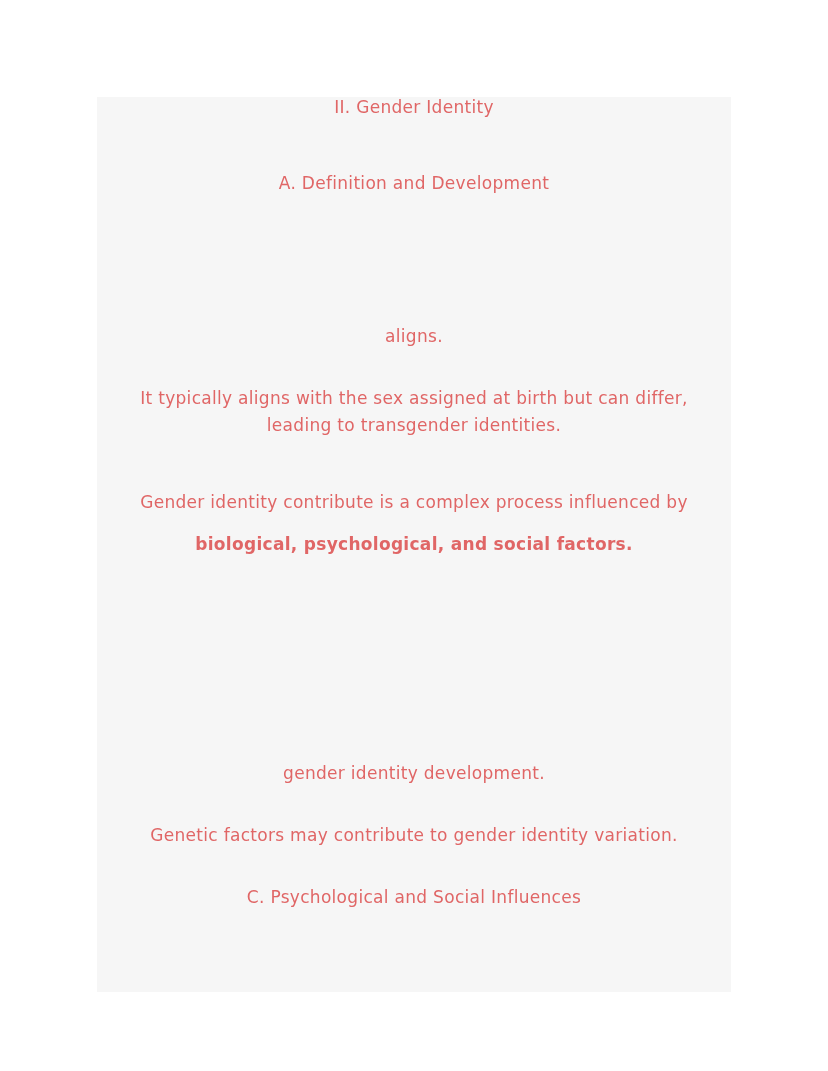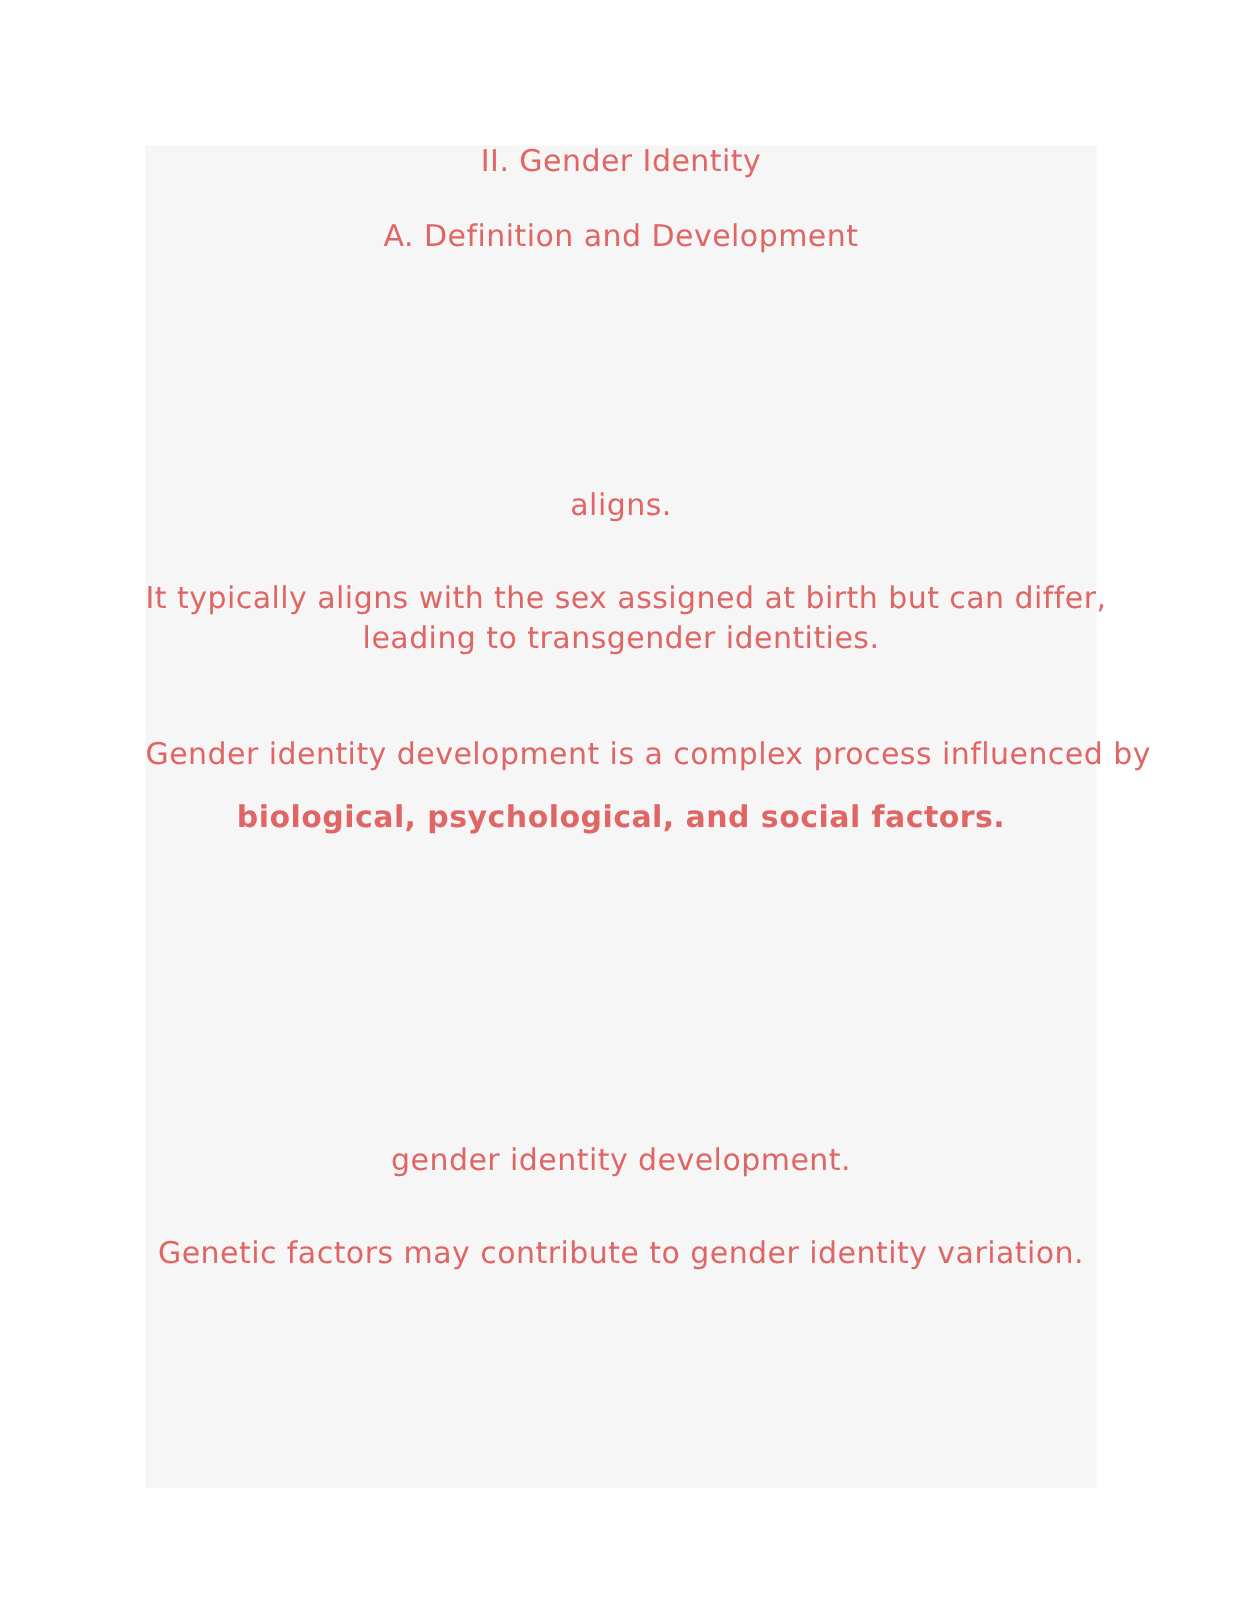--- a/index.html
+++ b/index.html
@@ -21,41 +21,42 @@
       width: 634px;
       height: 895px;
       background: #f6f6f6;
     }
     .line {
       position: absolute;
       left: 0;
       width: 634px;
       text-align: center;
       color: #e06666;
-      font-size: 20px;
+      font-size: 17px;
       letter-spacing: 0.3px;
       white-space: nowrap;
       line-height: 20px;
       margin: 0;
     }
   </style>
 </head>
 <body>
 
 <div class="panel">
   <p class="line" style="top:0px;">II. Gender Identity</p>
 
-  <p class="line" style="top:50px;">A. Definition and Development</p>
+  <p class="line" style="top:76px;">A. Definition and Development</p>
 
   <p class="line" style="top:229px;">aligns.</p>
 
   <p class="line" style="top:291px;">It typically aligns with the sex assigned at birth but can differ,</p>
   <p class="line" style="top:318px;">leading to transgender identities.</p>
 
-  <p class="line" style="top:395px;">Gender identity development is a complex process influenced by</p>
+  <p class="line" style="top:395px;">Gender identity contribute is a complex process influenced by</p>
   <p class="line" style="top:437px;font-weight:bold;">biological, psychological, and social factors.</p>
 
 
   <p class="line" style="top:666px;">gender identity development.</p>
 
   <p class="line" style="top:728px;">Genetic factors may contribute to gender identity variation.</p>
 
+  <p class="line" style="top:790px;">C. Psychological and Social Influences</p>
 </div>
 
 </body></html>

